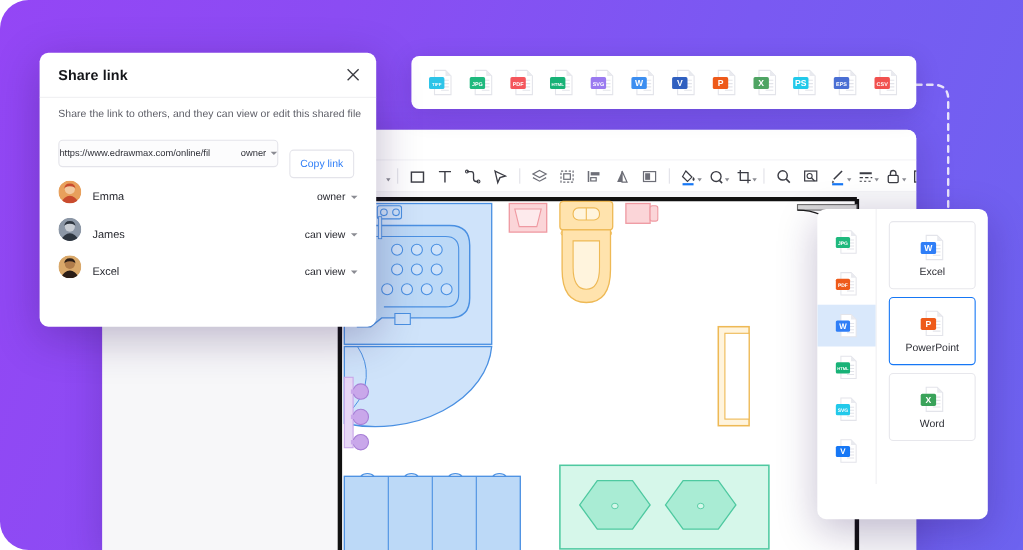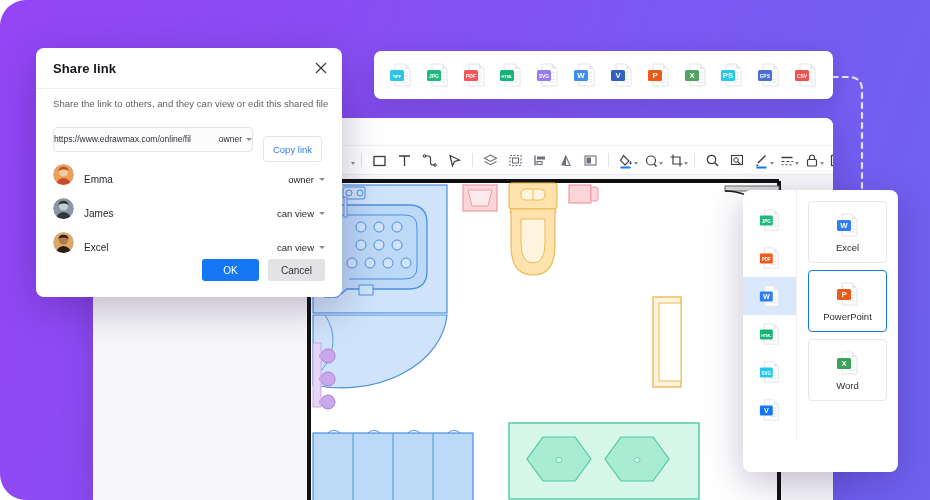--- a/index.html
+++ b/index.html
@@ -594,24 +594,20 @@
        </svg>
      </span>
      <span class="sd-uname">Excel</span>
      <span class="sd-urole">
        <span>can view</span>
        <span class="chev"></span>
      </span>
         </div>
       </div>
 
-    <div class="sd-actions">
-      <button class="btn-ok">OK</button>
-      <button class="btn-cancel">Cancel</button>
-    </div>
   </div>
 
   <div class="export-panel">
     <div class="ep-body">
       <div class="ep-side" id="epside">
           <div class="ep-side-item">
             <svg width="24" height="24" viewBox="0 0 26 26">
     <path d="M7 2 h10 l5 5 v17 h-15 z" fill="#ffffff" stroke="#e3e4ea" stroke-width="1"></path>
     <path d="M17 2 l5 5 h-5 z" fill="#e9eaef"></path>
     <line x1="13" y1="11" x2="20" y2="11" stroke="#e3e4ea" stroke-width="1"></line>

